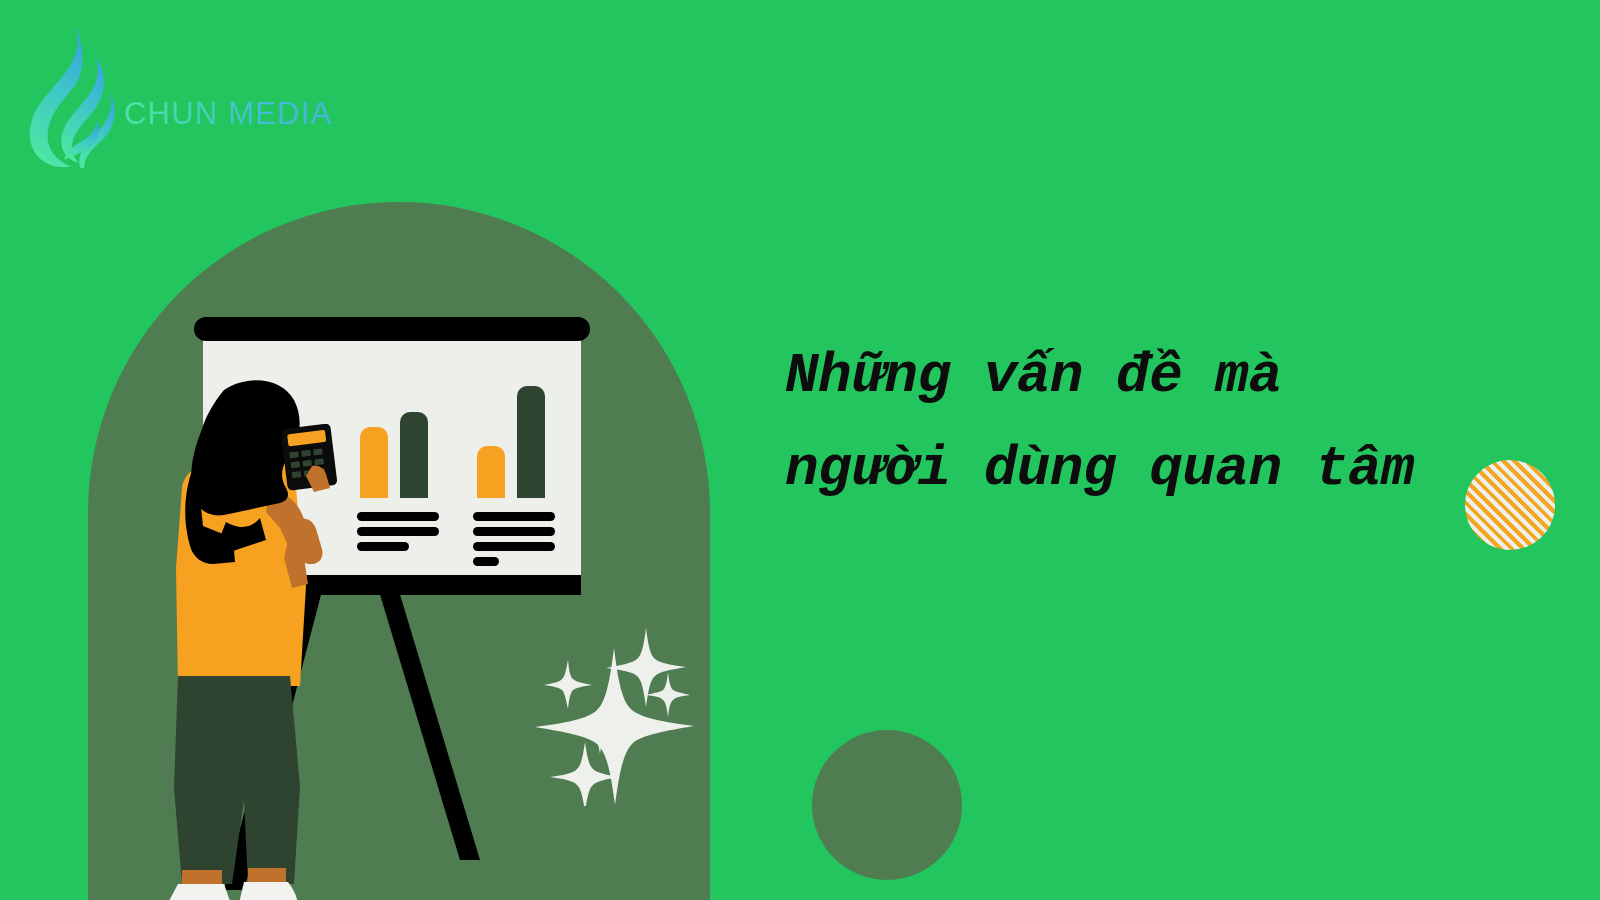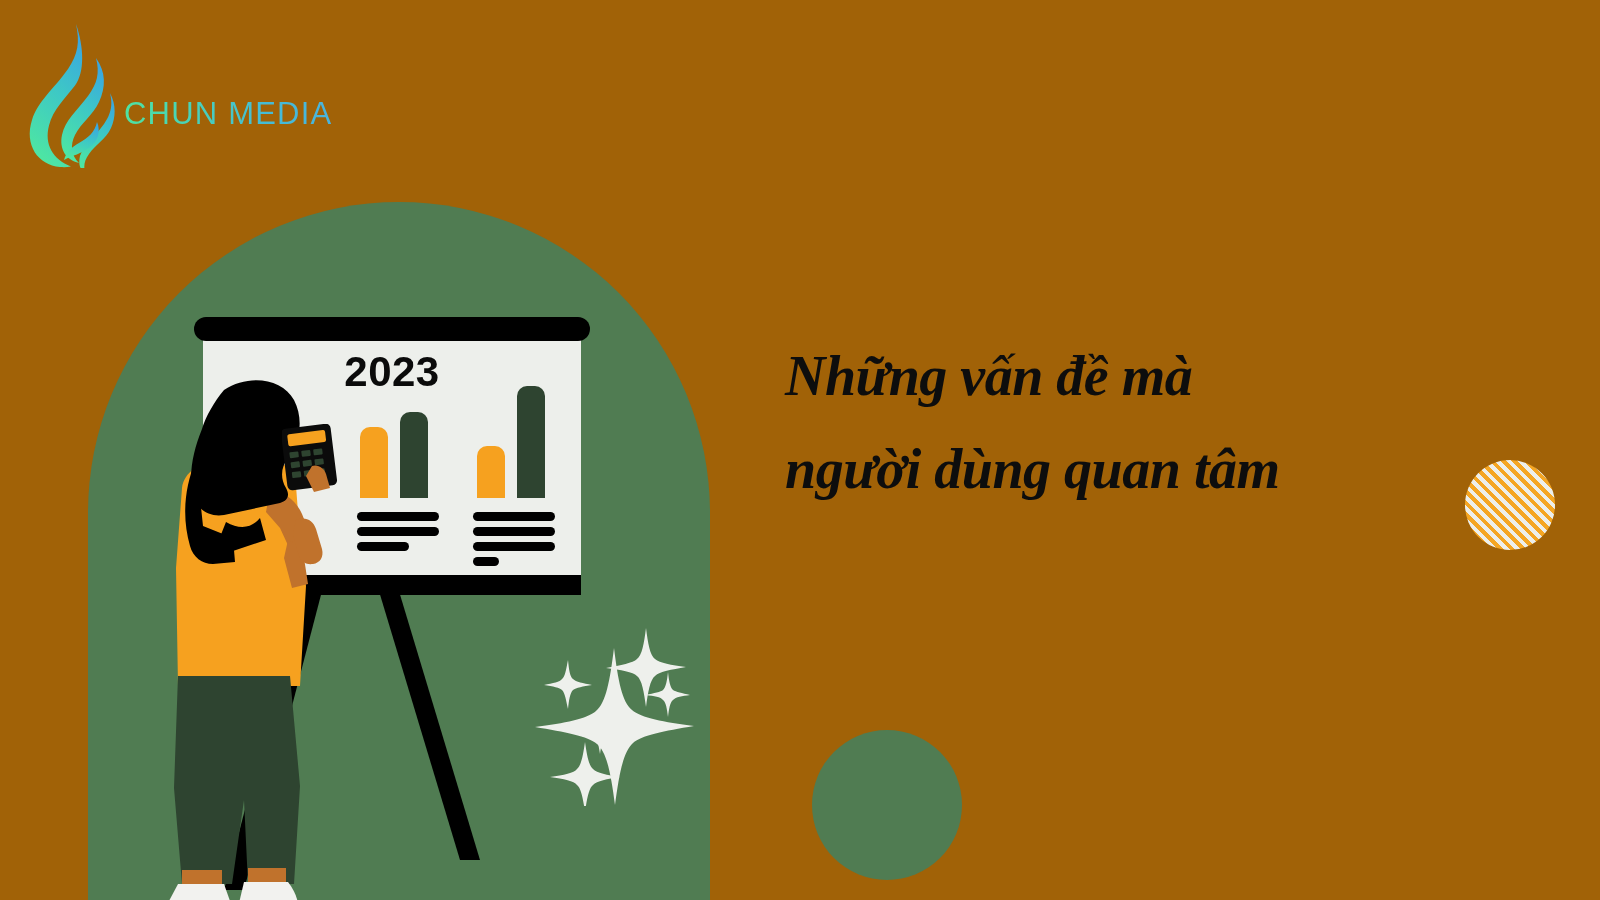--- a/index.html
+++ b/index.html
@@ -3,21 +3,21 @@
 <meta charset="utf-8">
 <style>
   * { margin:0; padding:0; box-sizing:border-box; }
   html,body { width:1600px; height:900px; }
   body {
     background:#edefeb;
     font-family:"Liberation Sans", sans-serif;
     overflow:hidden;
     position:relative;
   }
-  #stage { position:absolute; inset:0; width:1600px; height:900px; background:#a16207; }
+  #stage { position:absolute; inset:0; width:1600px; height:900px; background:#22c55e; }
 
   
   .logo-block { position:absolute; left:14px; top:18px; width:300px; height:150px; }
   .logo-mark { position:absolute; left:6px; top:4px; width:104px; height:146px; }
   .logo-text {
     position:absolute; left:110px; top:78px;
     font-size:31px; letter-spacing:1.2px; font-weight:400;
     background:linear-gradient(90deg,#4fe3a2 0%,#49d2b8 32%,#45bcd6 68%,#4ab4dd 100%);
     -webkit-background-clip:text; background-clip:text; color:transparent;
     white-space:nowrap;
@@ -60,21 +60,21 @@
 
   
   .person { position:absolute; left:120px; top:370px; width:260px; height:530px; z-index:6; }
 
   
   .sparkles { position:absolute; left:528px; top:606px; width:180px; height:200px; z-index:7; }
 
   
   .headline {
     position:absolute; left:785px; top:336px; width:760px;
-    font-family:Liberation Serif, serif;
+    font-family:Liberation Mono, monospace;
     font-style:italic; font-weight:700;
     font-size:56px; line-height:1.44; color:#0d0d0d;
     letter-spacing:-0.5px;
   }
   .headline .l2 { display:block;margin-top:12px; }
 
   .striped-circle {
     position:absolute; left:1465px; top:460px; width:90px; height:90px;
     border-radius:50%;
     background:repeating-linear-gradient(45deg,
@@ -119,21 +119,20 @@
 
     <svg class="easel-legs" viewBox="0 0 420 340">
       <polygon points="128,8 148,8 64,330 44,330" fill="#000"></polygon>
       <polygon points="192,8 212,8 300,300 280,300" fill="#000"></polygon>
     </svg>
 
     <div class="board-top-bar"></div>
     <div class="board-face"></div>
     <div class="board-bottom-bar"></div>
 
-    <div class="board-year">2023</div>
 
     <div class="bar orange" style="left:360px; top:427px; width:28px; height:71px; border-radius:10px 10px 0 0;"></div>
     <div class="bar green" style="left:400px; top:412px; width:28px; height:86px; border-radius:10px 10px 0 0;"></div>
     <div class="tline" style="left:357px; top:512px; width:82px; height:9px;"></div>
     <div class="tline" style="left:357px; top:527px; width:82px; height:9px;"></div>
     <div class="tline" style="left:357px; top:542px; width:52px; height:9px;"></div>
 
     <div class="bar orange" style="left:477px; top:446px; width:28px; height:52px; border-radius:10px 10px 0 0;"></div>
     <div class="bar green" style="left:517px; top:386px; width:28px; height:112px; border-radius:10px 10px 0 0;"></div>
     <div class="tline" style="left:473px; top:512px; width:82px; height:9px;"></div>

